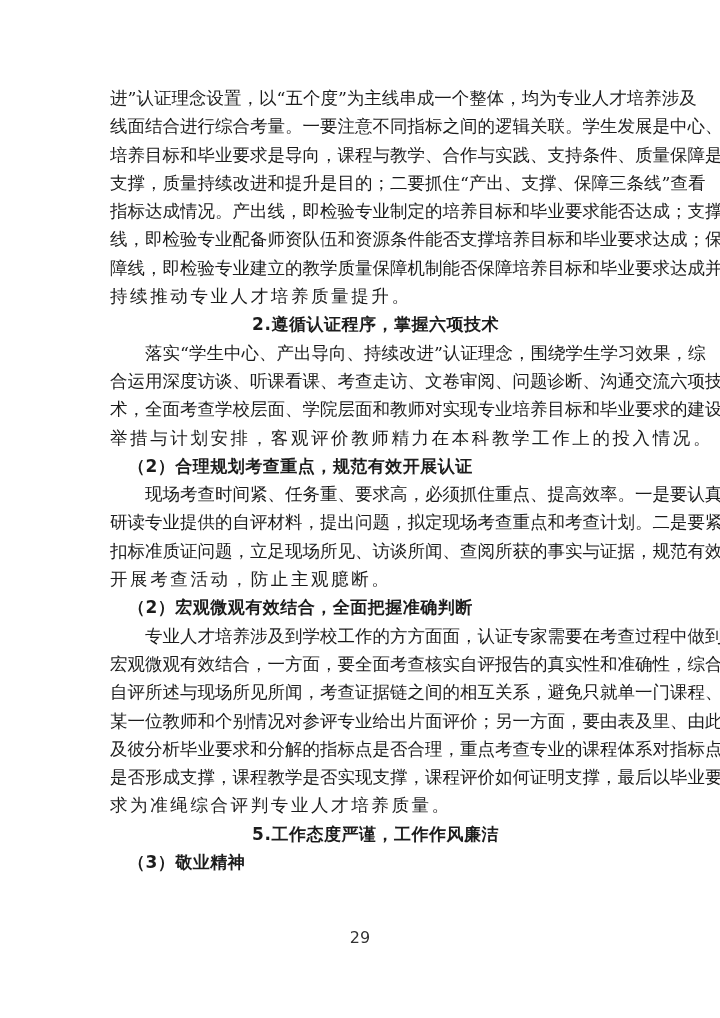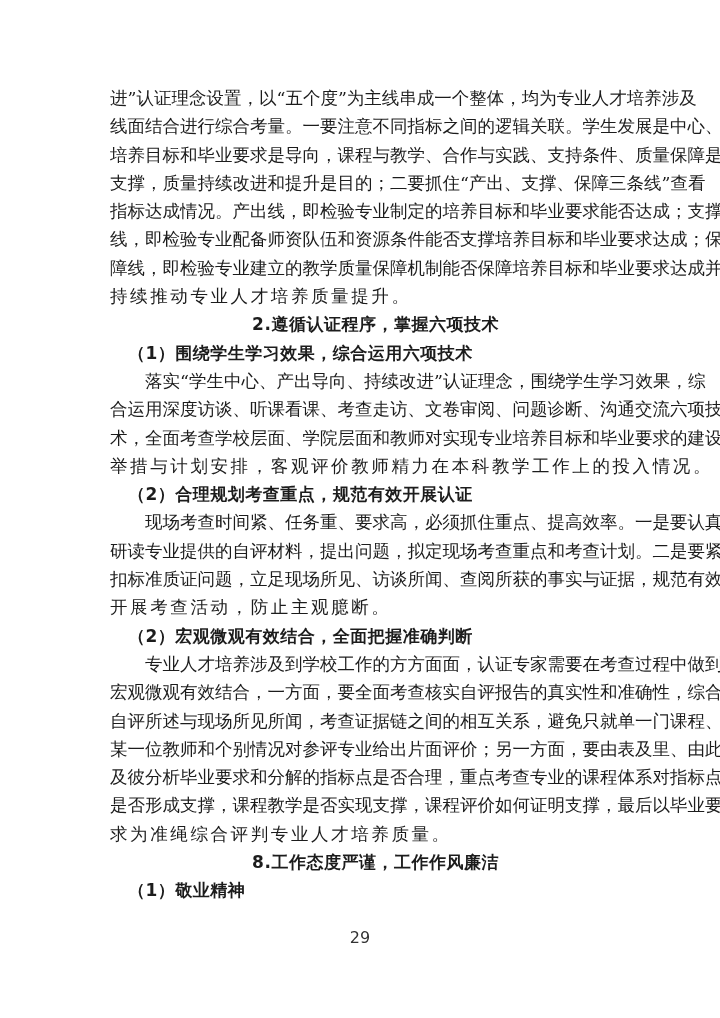--- a/index.html
+++ b/index.html
@@ -72,21 +72,20 @@
     <span class="line">培养目标和毕业要求是导向，课程与教学、合作与实践、支持条件、质量保障是</span>
     <span class="line">支撑，质量持续改进和提升是目的；二要抓住“产出、支撑、保障三条线”查看</span>
     <span class="line">指标达成情况。产出线，即检验专业制定的培养目标和毕业要求能否达成；支撑</span>
     <span class="line">线，即检验专业配备师资队伍和资源条件能否支撑培养目标和毕业要求达成；保</span>
     <span class="line">障线，即检验专业建立的教学质量保障机制能否保障培养目标和毕业要求达成并</span>
     <span class="line last">持续推动专业人才培养质量提升。</span>
   </div>
 
   <div class="heading h2">2.遵循认证程序，掌握六项技术</div>
 
-  <div class="heading h3">（1）围绕学生学习效果，综合运用六项技术</div>
 
   <div>
     <span class="line indent">落实“学生中心、产出导向、持续改进”认证理念，围绕学生学习效果，综</span>
     <span class="line">合运用深度访谈、听课看课、考查走访、文卷审阅、问题诊断、沟通交流六项技</span>
     <span class="line">术，全面考查学校层面、学院层面和教师对实现专业培养目标和毕业要求的建设</span>
     <span class="line last">举措与计划安排，客观评价教师精力在本科教学工作上的投入情况。</span>
   </div>
 
   <div class="heading h3">（2）合理规划考查重点，规范有效开展认证</div>
 
@@ -102,18 +101,18 @@
   <div>
     <span class="line indent">专业人才培养涉及到学校工作的方方面面，认证专家需要在考查过程中做到</span>
     <span class="line">宏观微观有效结合，一方面，要全面考查核实自评报告的真实性和准确性，综合</span>
     <span class="line">自评所述与现场所见所闻，考查证据链之间的相互关系，避免只就单一门课程、</span>
     <span class="line">某一位教师和个别情况对参评专业给出片面评价；另一方面，要由表及里、由此</span>
     <span class="line">及彼分析毕业要求和分解的指标点是否合理，重点考查专业的课程体系对指标点</span>
     <span class="line">是否形成支撑，课程教学是否实现支撑，课程评价如何证明支撑，最后以毕业要</span>
     <span class="line last">求为准绳综合评判专业人才培养质量。</span>
   </div>
 
-  <div class="heading h2">8.工作态度严谨，工作作风廉洁</div>
+  <div class="heading h2">5.工作态度严谨，工作作风廉洁</div>
 
-  <div class="heading h3">（1）敬业精神</div>
+  <div class="heading h3">（3）敬业精神</div>
 </div>
 
 <div class="page-number">29</div>
 
 </body></html>

